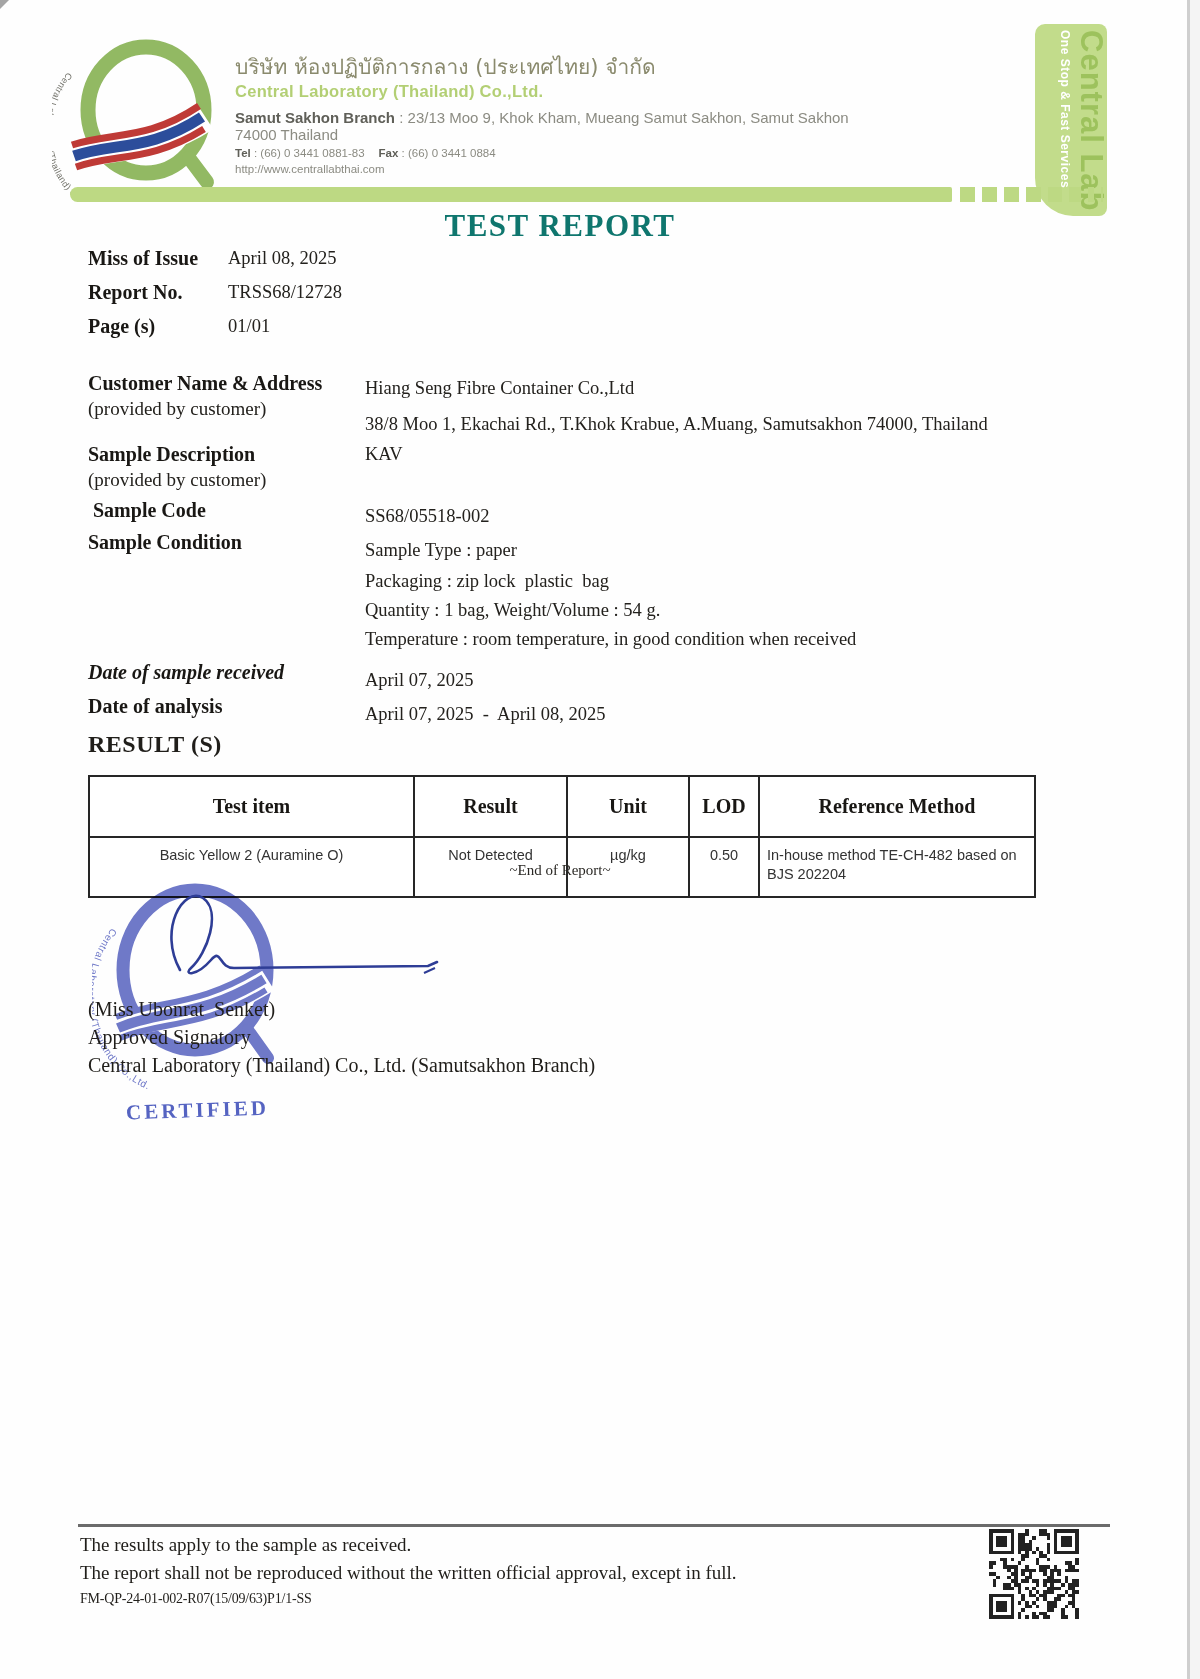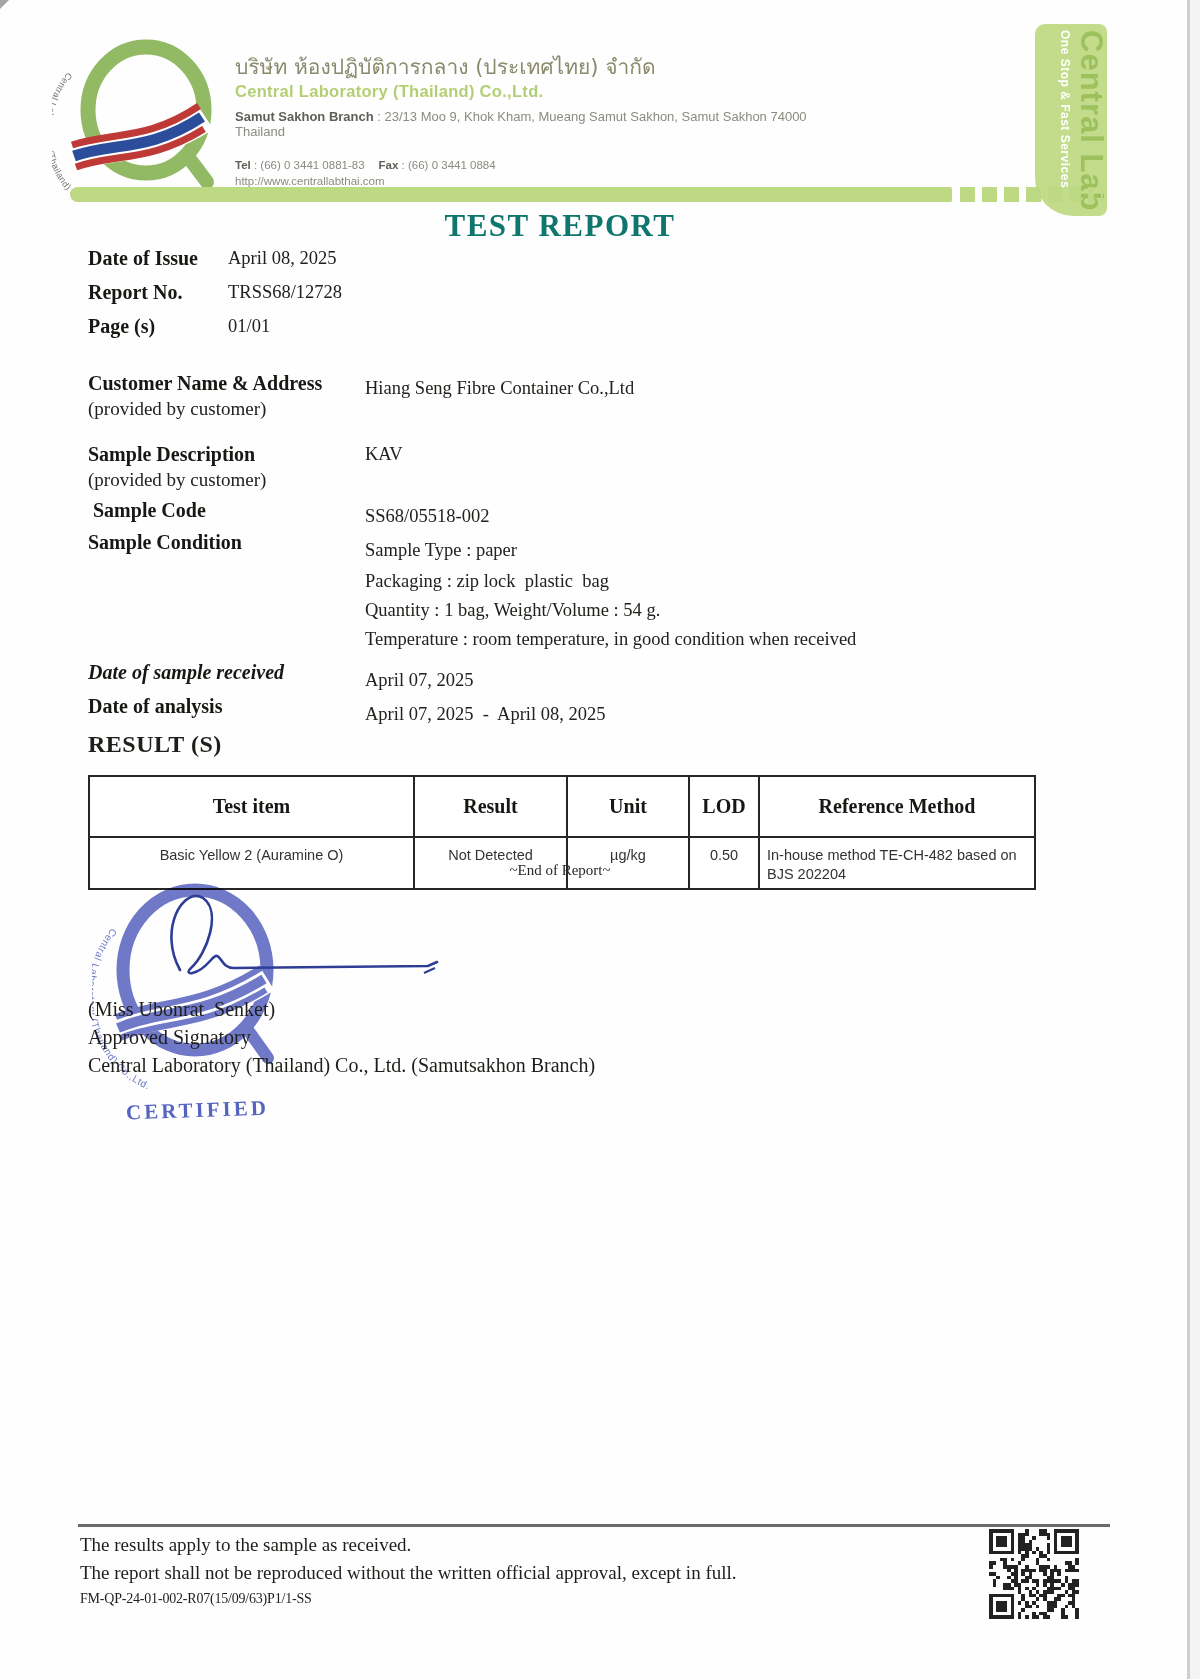--- a/index.html
+++ b/index.html
@@ -14,21 +14,21 @@
   .edge-right2 { position:absolute; top:0; right:0; width:10px; height:1679px; background:#f4f4f4; }
   .corner-mark { position:absolute; top:0; left:0; width:0; height:0;
     border-top:9px solid #8f8f8f; border-right:9px solid transparent; opacity:.8; }
 
   
   .logo-svg { position:absolute; left:52px; top:22px; }
   .header-text { position:absolute; left:235px; top:54px; width:620px; font-family:"Liberation Sans","DejaVu Sans",sans-serif; }
   .co-th  { font-size:21px; color:#8a8a6d; line-height:1.25; margin-bottom:2px; font-family:"DejaVu Sans",sans-serif; }
   .co-en  { font-size:16.5px; font-weight:bold; color:#b3cf74; margin-bottom:8px; letter-spacing:.3px; }
   .addr-th{ font-size:11.5px; color:#8b8b82; margin-bottom:4px; font-family:"DejaVu Sans",sans-serif; }
-  .addr-en{ font-size:13px; color:#8b8b82; margin-bottom:20px; }
+  .addr-en{ font-size:15px; color:#8b8b82; margin-bottom:4px; }
   .addr-en b, .telline b { color:#5f5f58; font-weight:bold; }
   .telline{ font-size:11.5px; color:#8b8b82; margin-bottom:4px; }
   .telline .gap { display:inline-block; width:14px; }
   .webline{ font-size:11.5px; color:#8b8b82; }
 
   
   .banner { position:absolute; left:1035px; top:24px; width:72px; height:192px;
     background:#c2dc8b; border-radius:10px 8px 8px 38px; }
   .banner-rot { position:absolute; left:0; top:0; width:192px; height:72px;
     transform:rotate(90deg) translateY(-72px); transform-origin:0 0;
@@ -53,21 +53,21 @@
   .val { position:absolute; font-size:18.5px; color:#23211d; white-space:pre-wrap; }
 
   .result-heading { position:absolute; left:88px; top:731px; font-size:24px; font-weight:bold; letter-spacing:.5px; }
 
   
   .tbl-wrap { position:absolute; left:88px; top:775px; }
   table { border-collapse:collapse; table-layout:fixed; width:946px; background:#fff; }
   table, th, td { border:2px solid #262626; }
   th { font-size:20px; font-weight:bold; height:34px; text-align:center; color:#191714; padding:18px 4px; }
   td { font-family:"Liberation Sans","DejaVu Sans",sans-serif; font-size:14.5px; color:#333;
-       height:50px; vertical-align:top; padding:8px 5px 4px; text-align:center; line-height:1.3; }
+       height:50px; vertical-align:top; padding:8px 5px 12px; text-align:center; line-height:1.3; }
   td.left { text-align:left; padding-left:7px; }
 
   .endnote { position:absolute; left:0; top:862px; width:1120px; text-align:center; font-size:15px; color:#2a2824; }
 
   
   .stamp-svg { position:absolute; left:92px; top:858px; opacity:.8; mix-blend-mode:multiply; }
   .sig-svg { position:absolute; left:125px; top:878px; }
   .sig-name    { position:absolute; left:88px; top:998px;  font-size:20px; }
   .sig-role    { position:absolute; left:88px; top:1026px; font-size:20px; }
   .sig-company { position:absolute; left:88px; top:1054px; font-size:20px; }
@@ -127,30 +127,31 @@
     <span style="width:15px"></span>
     <span style="width:15px"></span>
     <span style="width:14px"></span>
     <span style="width:12px"></span>
     <span style="width:6px"></span>
     <span style="width:2px"></span>
   </div>
 
   <h1 class="title">TEST REPORT</h1>
 
-  <div class="lbl" style="left:88px; top:247px;">Date of Issue</div>
+  <div class="lbl" style="left:88px; top:247px;">Miss of Issue</div>
   <div class="val" style="left:228px; top:248px;">April 08, 2025</div>
   <div class="lbl" style="left:88px; top:281px;">Report No.</div>
   <div class="val" style="left:228px; top:282px;">TRSS68/12728</div>
   <div class="lbl" style="left:88px; top:315px;">Page (s)</div>
   <div class="val" style="left:228px; top:316px;text-align:center;">01/01</div>
 
   <div class="lbl" style="left:88px; top:372px;">Customer Name &amp; Address</div>
   <div class="sub" style="left:88px; top:398px;">(provided by customer)</div>
   <div class="val" style="left:365px; top:378px;">Hiang Seng Fibre Container Co.,Ltd</div>
+  <div class="val" style="left:365px; top:414px;">38/8 Moo 1, Ekachai Rd., T.Khok Krabue, A.Muang, Samutsakhon 74000, Thailand</div>
 
   <div class="lbl" style="left:88px; top:443px;">Sample Description</div>
   <div class="sub" style="left:88px; top:469px;">(provided by customer)</div>
   <div class="val" style="left:365px; top:444px;">KAV</div>
 
   <div class="lbl" style="left:93px; top:499px;">Sample Code</div>
   <div class="val" style="left:365px; top:506px;">SS68/05518-002</div>
 
   <div class="lbl" style="left:88px; top:531px;">Sample Condition</div>
   <div class="val" style="left:365px; top:540px;">Sample Type : paper</div>

